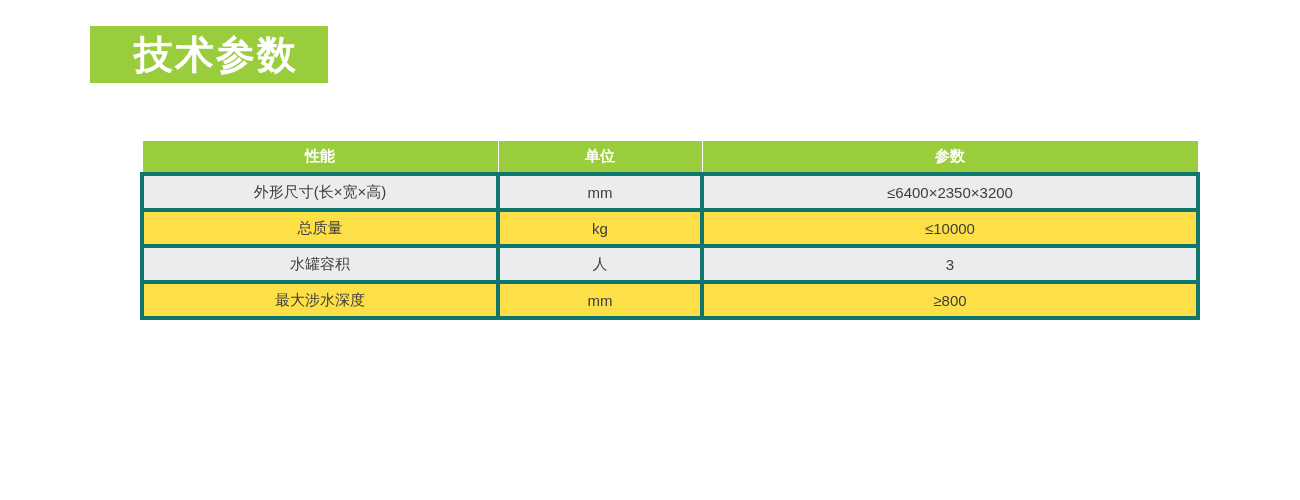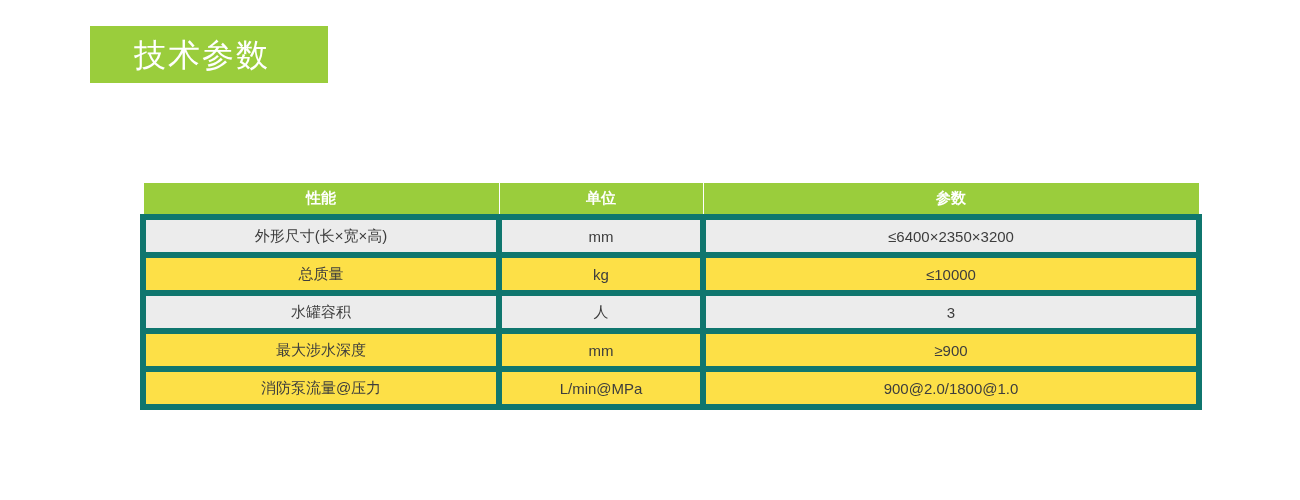--- a/index.html
+++ b/index.html
@@ -27,34 +27,33 @@
     width: 238px;
     height: 57px;
     background: #9acd3c;
     display: flex;
     align-items: center;
     padding-left: 44px;
     box-sizing: border-box;
   }
   .title-banner .title-text {
     color: #ffffff;
-    font-size: 32px;
-    font-weight: normal;
+    font-size: 39px;
+    font-weight: bold;
     letter-spacing: 2px;
     line-height: 1;
   }
   
   .spec-table {
     position: absolute;
     left: 140px;
     top: 141px;
     width: 1056px;
     border-collapse: collapse;
     table-layout: fixed;
-    margin-top: 42px;
   }
   .spec-table col.c1 { width: 356px; }
   .spec-table col.c2 { width: 204px; }
   .spec-table col.c3 { width: 496px; }
 
   .spec-table th {
     background: #9acd3c;
     color: #ffffff;
     font-size: 15px;
     font-weight: bold;
@@ -62,21 +61,21 @@
     text-align: center;
     border: 1px solid #ffffff;
     border-top: none;
     padding: 0;
   }
   .spec-table td {
     height: 32px;
     text-align: center;
     font-size: 15px;
     color: #3d3d3d;
-    border: 6px solid #0f766e;
+    border: 4px solid #0f766e;
     padding: 0;
     white-space: nowrap;
   }
   .spec-table tr.row-even td {
     background: #ececec;
   }
   .spec-table tr.row-odd td {
     background: #fde047;
   }
 </style>
@@ -114,23 +113,18 @@
         <td>≤10000</td>
       </tr>
       <tr class="row-even">
         <td>水罐容积</td>
         <td>人</td>
         <td>3</td>
       </tr>
       <tr class="row-odd">
         <td>最大涉水深度</td>
         <td>mm</td>
-        <td>≥900</td>
-      </tr>
-      <tr class="row-odd">
-        <td>消防泵流量@压力</td>
-        <td>L/min@MPa</td>
-        <td>900@2.0/1800@1.0</td>
+        <td>≥800</td>
       </tr>
     </tbody>
   </table>
 
 </div>
 
 </body></html>

